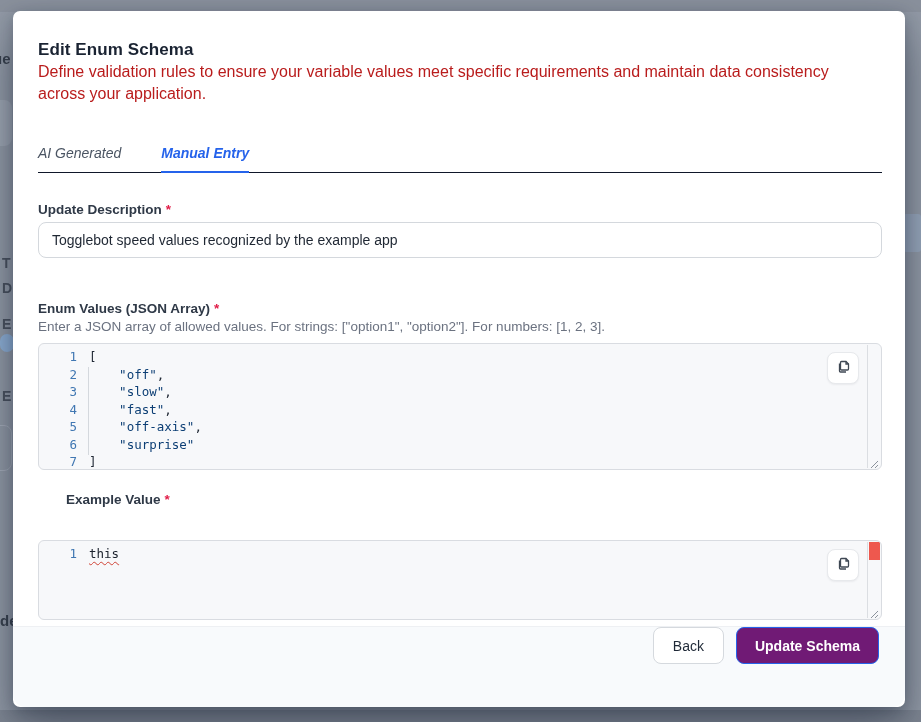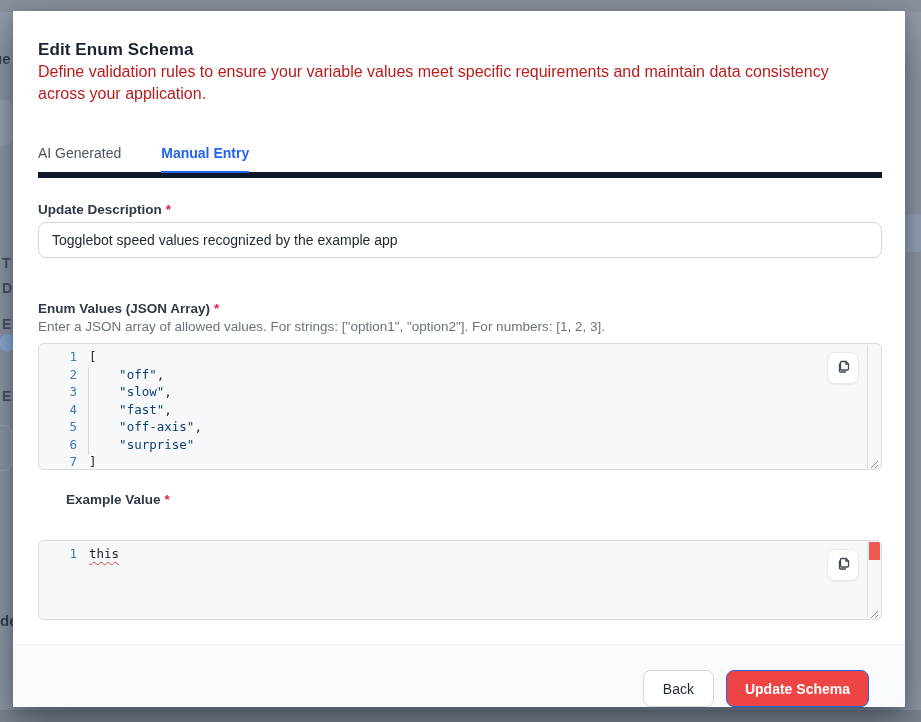--- a/index.html
+++ b/index.html
@@ -6,30 +6,30 @@
   html,body { width:921px; height:722px; overflow:hidden; }
   body { font-family:"Liberation Sans", sans-serif; background:#929aa6; position:relative; }
 
   
   .backdrop { position:absolute; inset:0; }
   .frag { position:absolute; font-weight:600; white-space:nowrap; }
   .bshape { position:absolute; }
 
   
   .modal { position:absolute; left:13px; top:11px; width:892px; height:696px;
-           background:#ffffff; border-radius:1px;
+           background:#ffffff; border-radius:7px;
            box-shadow:0 22px 48px rgba(15,23,42,.42), 0 4px 14px rgba(15,23,42,.25); }
   .content { position:absolute; inset:0; }
 
   .sec { position:absolute; left:25px; right:23px; }
 
   .title { top:29px; font-size:17px; font-weight:700; color:#1a2332; letter-spacing:.1px; }
   .desc { top:50px; font-size:16px; line-height:22px; color:#b91c1c; max-width:828px; }
 
-  .tabs { top:134px; display:flex; gap:40px; border-bottom:6px solid #0f172a; }
+  .tabs { top:134px; display:flex; gap:40px; border-bottom:1px solid #0f172a;font-style:italic; }
   .tab { font-size:14px; font-weight:500; color:#4b5563; padding-bottom:10px; cursor:pointer; }
   .tab.active { color:#2563eb; font-weight:600; border-bottom:2px solid #2563eb; margin-bottom:-1px; }
 
   .lbl { display:flex; gap:4px; font-size:13.5px; font-weight:600; color:#2f3947; }
   .req { color:#e11d48; font-weight:700; }
   .hint { font-size:13.5px; color:#6b7280; }
 
   .lbl-brief { top:191px; }
   .input { top:211px; height:36px; border:1px solid #d4d8dd; border-radius:8px;
            background:#fff; font-size:14px; color:#1f2733; padding:0 13px;
@@ -57,27 +57,27 @@
   .tok-err { color:#1c232e; text-decoration:underline wavy #d04437; text-decoration-thickness:1px; text-underline-offset:3px; }
   .indent-guide { position:absolute; left:49px; top:23px; height:88px; border-left:1px solid #d4d8dd; }
   .track { position:absolute; top:1px; bottom:1px; right:13px; border-left:1px solid #dbdee2; }
   .err-marker { position:absolute; top:1px; right:1px; width:11px; height:18px; background:#ee584e; }
   .copy-btn { position:absolute; top:8px; right:22px; width:32px; height:32px; background:#fff;
               border:1px solid #e7e9ec; border-radius:8px; display:flex; align-items:center;
               justify-content:center; cursor:pointer; box-shadow:0 1px 2px rgba(15,23,42,.06); }
   .resize-h { position:absolute; right:2px; bottom:2px; width:10px; height:10px; }
 
   
-  .footer { position:absolute; left:0; right:0; bottom:0; height:63px; background:#f8fafc;
+  .footer { position:absolute; left:0; right:0; bottom:0; height:81px; background:#f8fafc;
             border-top:1px solid #eef0f3; border-radius:0 0 13px 13px;
-            display:flex; align-items:flex-end; justify-content:flex-end; gap:12px; padding:0 36px; }
+            display:flex; align-items:flex-start; justify-content:flex-end; gap:12px; padding:0 26px; }
   .btn { height:37px; border-radius:8px; font-size:14px; font-family:"Liberation Sans",sans-serif;
          display:flex; align-items:center; justify-content:center; cursor:pointer; }
   .btn-back { background:#fff; border:1px solid #d5d9de; color:#1f2937; font-weight:500; padding:0 19px; }
-  .btn-primary { background:#ef4444; border:1px solid #2563eb; color:#fff; font-weight:600; padding:0 18px; }
+  .btn-primary { background:#701a75; border:1px solid #2563eb; color:#fff; font-weight:600; padding:0 18px; }
 </style>
 </head>
 <body>
 
 <div class="backdrop">
     <div class="bshape" style="left: -12px; top: 100px; width: 24px; height: 46px; background: rgb(158, 166, 178); border-radius: 8px;"></div>
     <div class="bshape" style="left: 0px; top: 334px; width: 14px; height: 18px; background: rgb(143, 176, 214); border-radius: 9px;"></div>
     <div class="bshape" style="left: -10px; top: 425px; width: 22px; height: 46px; background: transparent; border-radius: 8px; border: 1px solid rgb(166, 173, 185);"></div>
     <div class="bshape" style="left: 903px; top: 214px; width: 18px; height: 38px; background: rgb(152, 167, 187); border-radius: 3px;"></div>
     <div class="bshape" style="left: 0px; top: 0px; width: 921px; height: 12px; background: rgb(138, 145, 157); border-radius: 0px;"></div>

